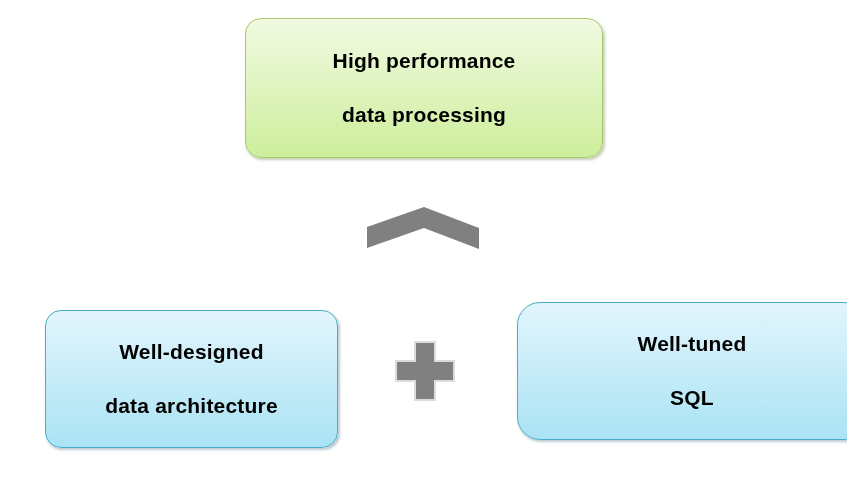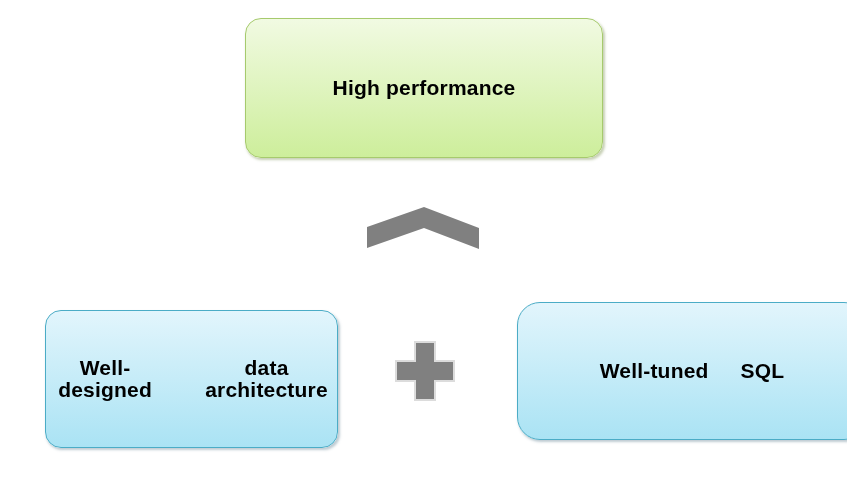--- a/index.html
+++ b/index.html
@@ -13,20 +13,21 @@
     height: 477px;
     background: #ffffff;
     overflow: hidden;
     font-family: "Liberation Sans", sans-serif;
   }
   .box {
     position: absolute;
     box-sizing: border-box;
     border-radius: 16px;
     display: flex;
+    flex-direction: column;
     align-items: center;
     justify-content: center;
     gap: 32px;
     text-align: center;
     font-weight: bold;
     font-size: 21px;
     line-height: 22px;
     color: var(--text, #000000);
     letter-spacing: 0.2px;
   }
@@ -72,20 +73,21 @@
     height: 60px;
   }
 </style>
 </head>
 <body>
 
 <div class="canvas">
 
   <div class="box green">
     <span>High performance</span>
+    <span>data processing</span>
   </div>
 
   <svg class="chevron" viewBox="0 0 112 44" xmlns="http://www.w3.org/2000/svg" aria-hidden="true">
     <polygon points="0,20 57,0 112,21 112,42 57,21 0,41" fill="#808080"></polygon>
   </svg>
 
   <div class="box cyan left">
     <span>Well-designed</span>
     <span>data architecture</span>
   </div>

